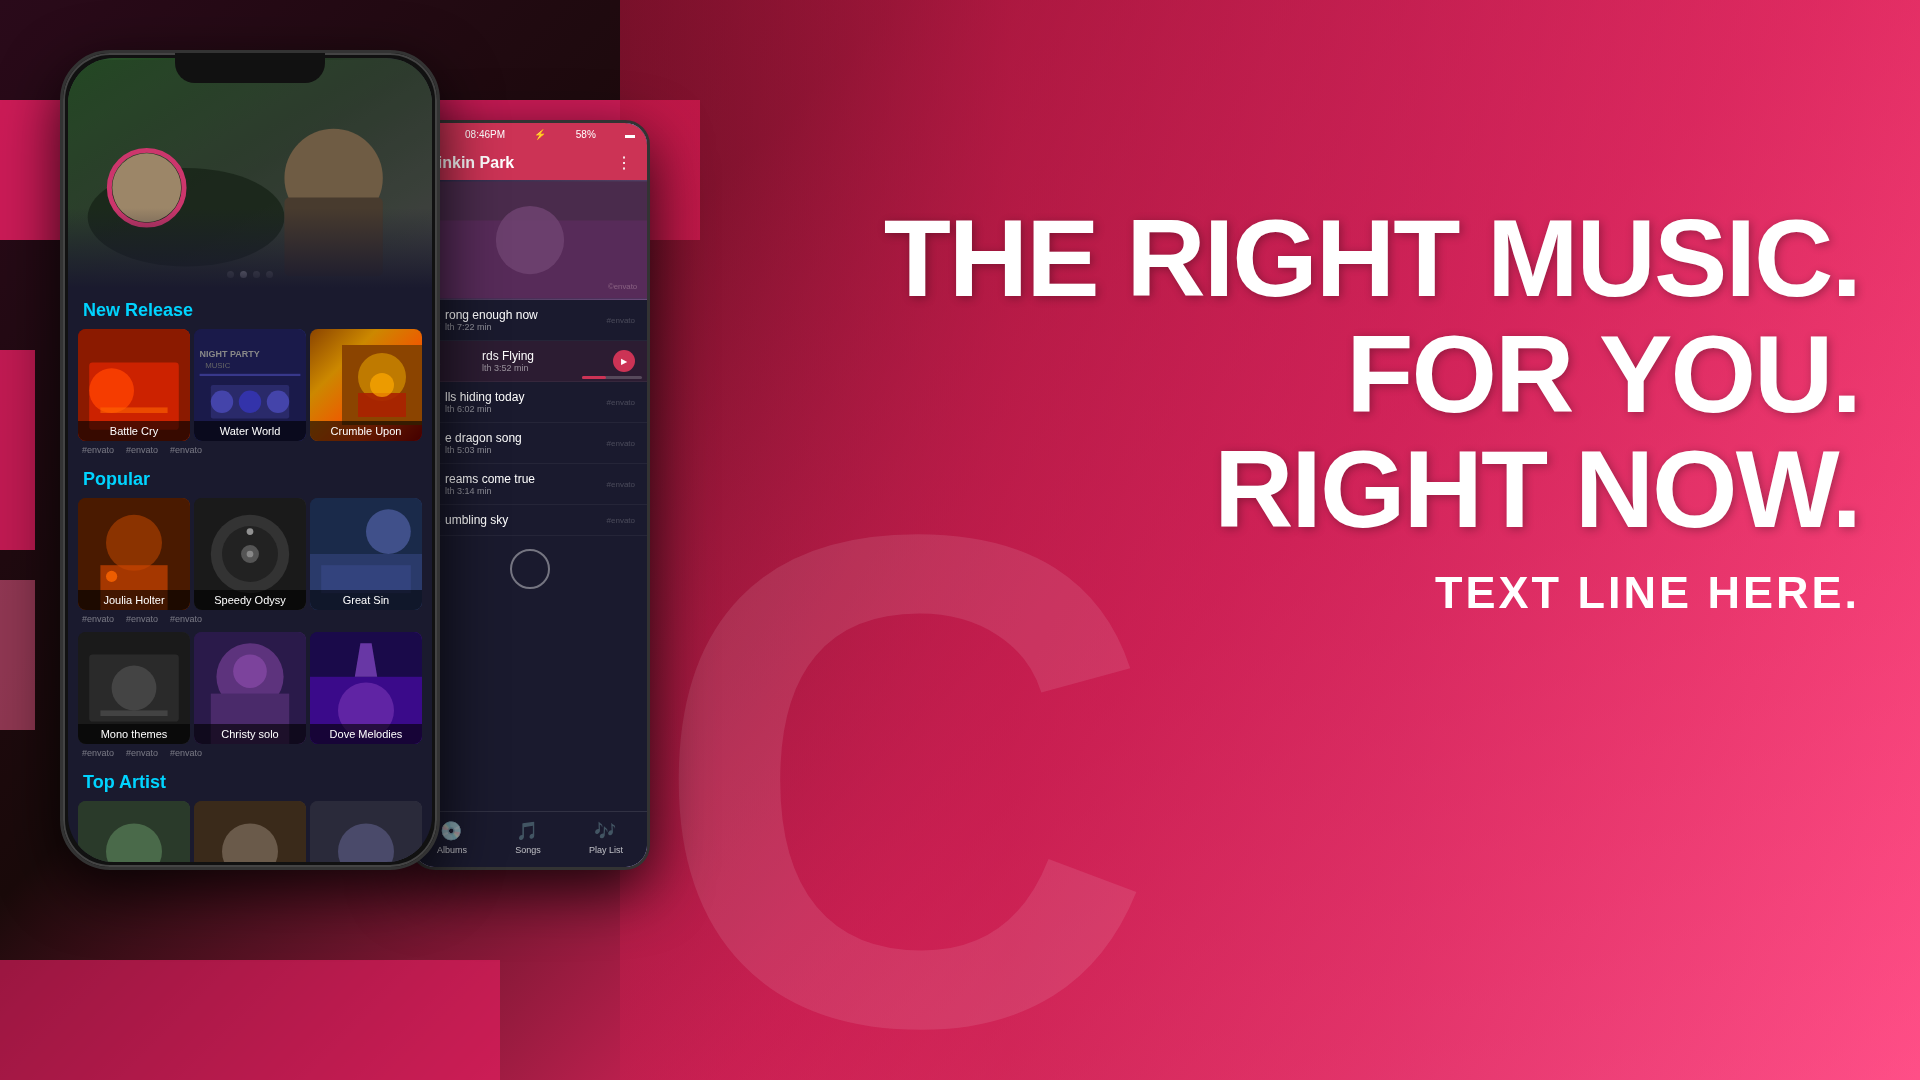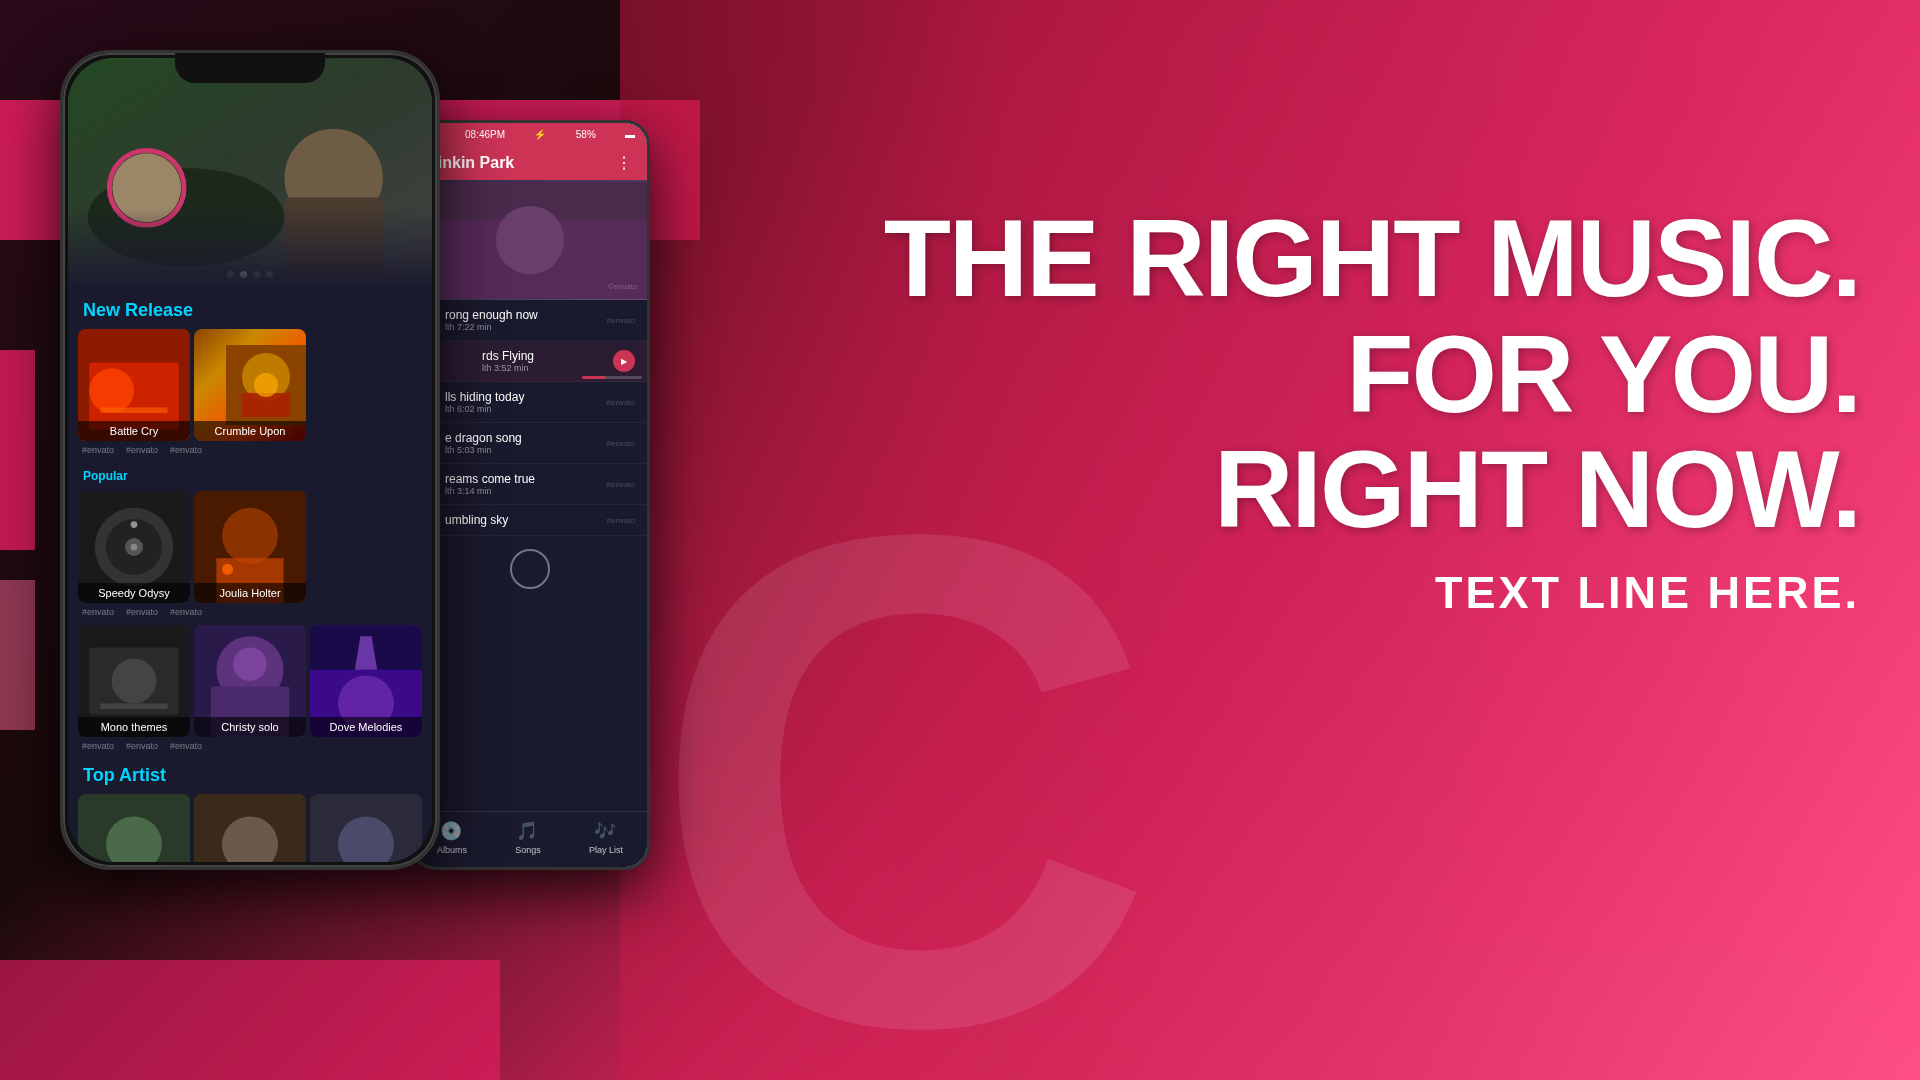--- a/index.html
+++ b/index.html
@@ -224,21 +224,21 @@
     .grid-christy { background: linear-gradient(135deg, #2a1a4a 0%, #4a2a6a 50%, #6a3a8a 100%); }
     .grid-dove { background: linear-gradient(135deg, #1a0a4a 0%, #3a0a8a 40%, #6a2aaa 70%, #8a4acc 100%); }
 
     .envato-tag {
       font-size: 9px;
       color: rgba(255,255,255,0.4);
       padding: 2px 4px;
     }
 
     .iphone-popular-title {
-      font-size: 12px;
+      font-size: 18px;
       font-weight: 700;
       color: #00d4ff;
       padding: 10px 15px 8px;
     }
 
     .iphone-top-artist {
       font-size: 18px;
       font-weight: 700;
       color: #00d4ff;
       padding: 10px 15px 8px;
@@ -475,58 +475,80 @@
       <div class="iphone-grid">
         <div class="iphone-grid-item grid-battle-cry">
           <svg width="100%" height="100%" viewBox="0 0 100 100" xmlns="http://www.w3.org/2000/svg">
             <rect width="100" height="100" fill="#8b1a00"></rect>
             <rect x="10" y="30" width="80" height="60" fill="#cc2200" rx="3"></rect>
             <circle cx="30" cy="55" r="20" fill="#ff4400" opacity="0.8"></circle>
             <rect x="20" y="70" width="60" height="5" fill="#ff6600" opacity="0.6"></rect>
           </svg>
           <div class="iphone-grid-label">Battle Cry</div>
         </div>
+        <div class="iphone-grid-item grid-water-world">
+          <svg width="100%" height="100%" viewBox="0 0 100 100" xmlns="http://www.w3.org/2000/svg">
+            <rect width="100" height="100" fill="#1a1a4a"></rect>
+            <text x="5" y="25" font-size="8" fill="#888" font-weight="bold">NIGHT PARTY</text>
+            <text x="10" y="35" font-size="7" fill="#666">MUSIC</text>
+            <rect x="15" y="50" width="70" height="30" fill="#2a2a6a" rx="2"></rect>
+            <circle cx="25" cy="65" r="10" fill="#4444aa"></circle>
+            <circle cx="50" cy="65" r="10" fill="#3333aa"></circle>
+            <circle cx="75" cy="65" r="10" fill="#4444aa"></circle>
+            <rect x="5" y="40" width="90" height="2" fill="#5555cc" opacity="0.5"></rect>
+          </svg>
+          <div class="iphone-grid-label">Water World</div>
+        </div>
         <div class="iphone-grid-item grid-crumble-upon">
           <svg width="100%" height="100%" viewBox="0 0 100 100" xmlns="http://www.w3.org/2000/svg">
             <rect width="100" height="100" fill="#8b4400"></rect>
             <circle cx="50" cy="40" r="30" fill="#cc8800" opacity="0.8"></circle>
             <rect x="20" y="60" width="60" height="30" fill="#aa2200" opacity="0.9"></rect>
             <circle cx="50" cy="50" r="15" fill="#ffaa00" opacity="0.7"></circle>
           </svg>
           <div class="iphone-grid-label">Crumble Upon</div>
         </div>
       </div>
 
       <div style="display:flex; padding: 2px 10px; gap: 4px;">
         <span class="envato-tag">#envato</span>
         <span class="envato-tag">#envato</span>
         <span class="envato-tag">#envato</span>
       </div>
 
       <div class="iphone-popular-title">Popular</div>
       <div class="iphone-grid">
+        <div class="iphone-grid-item grid-joulia">
+          <svg width="100%" height="100%" viewBox="0 0 100 100" xmlns="http://www.w3.org/2000/svg">
+            <rect width="100" height="100" fill="#4a1a00"></rect>
+            <circle cx="50" cy="40" r="25" fill="#8b3300"></circle>
+            <rect x="20" y="60" width="60" height="40" fill="#cc4400" opacity="0.7"></rect>
+            <circle cx="30" cy="70" r="5" fill="#ff6600" opacity="0.8"></circle>
+          </svg>
+          <div class="iphone-grid-label">Joulia Holter</div>
+        </div>
         <div class="iphone-grid-item grid-speedy">
           <svg width="100%" height="100%" viewBox="0 0 100 100" xmlns="http://www.w3.org/2000/svg">
             <rect width="100" height="100" fill="#1a1a1a"></rect>
             <circle cx="50" cy="50" r="35" fill="#333"></circle>
             <circle cx="50" cy="50" r="25" fill="#222"></circle>
             <circle cx="50" cy="50" r="8" fill="#555"></circle>
             <circle cx="50" cy="50" r="3" fill="#888"></circle>
             <circle cx="50" cy="30" r="3" fill="#fff" opacity="0.5"></circle>
           </svg>
           <div class="iphone-grid-label">Speedy Odysy</div>
         </div>
-        <div class="iphone-grid-item grid-joulia">
-          <svg width="100%" height="100%" viewBox="0 0 100 100" xmlns="http://www.w3.org/2000/svg">
-            <rect width="100" height="100" fill="#4a1a00"></rect>
-            <circle cx="50" cy="40" r="25" fill="#8b3300"></circle>
-            <rect x="20" y="60" width="60" height="40" fill="#cc4400" opacity="0.7"></rect>
-            <circle cx="30" cy="70" r="5" fill="#ff6600" opacity="0.8"></circle>
-          </svg>
-          <div class="iphone-grid-label">Joulia Holter</div>
+        <div class="iphone-grid-item grid-great-sin">
+          <svg width="100%" height="100%" viewBox="0 0 100 100" xmlns="http://www.w3.org/2000/svg">
+            <rect width="100" height="100" fill="#1a2a4a"></rect>
+            <rect x="0" y="50" width="100" height="50" fill="#2a3a6a"></rect>
+            <circle cx="70" cy="30" r="20" fill="#4a5a9a" opacity="0.8"></circle>
+            <rect x="10" y="60" width="80" height="25" fill="#3a4a8a" opacity="0.6"></rect>
+          </svg>
+          <div class="iphone-grid-label">Great Sin</div>
         </div>
       </div>
 
       <div style="display:flex; padding: 2px 10px; gap: 4px;">
         <span class="envato-tag">#envato</span>
         <span class="envato-tag">#envato</span>
         <span class="envato-tag">#envato</span>
       </div>
 
       <div class="iphone-grid" style="margin-top: 4px;">

